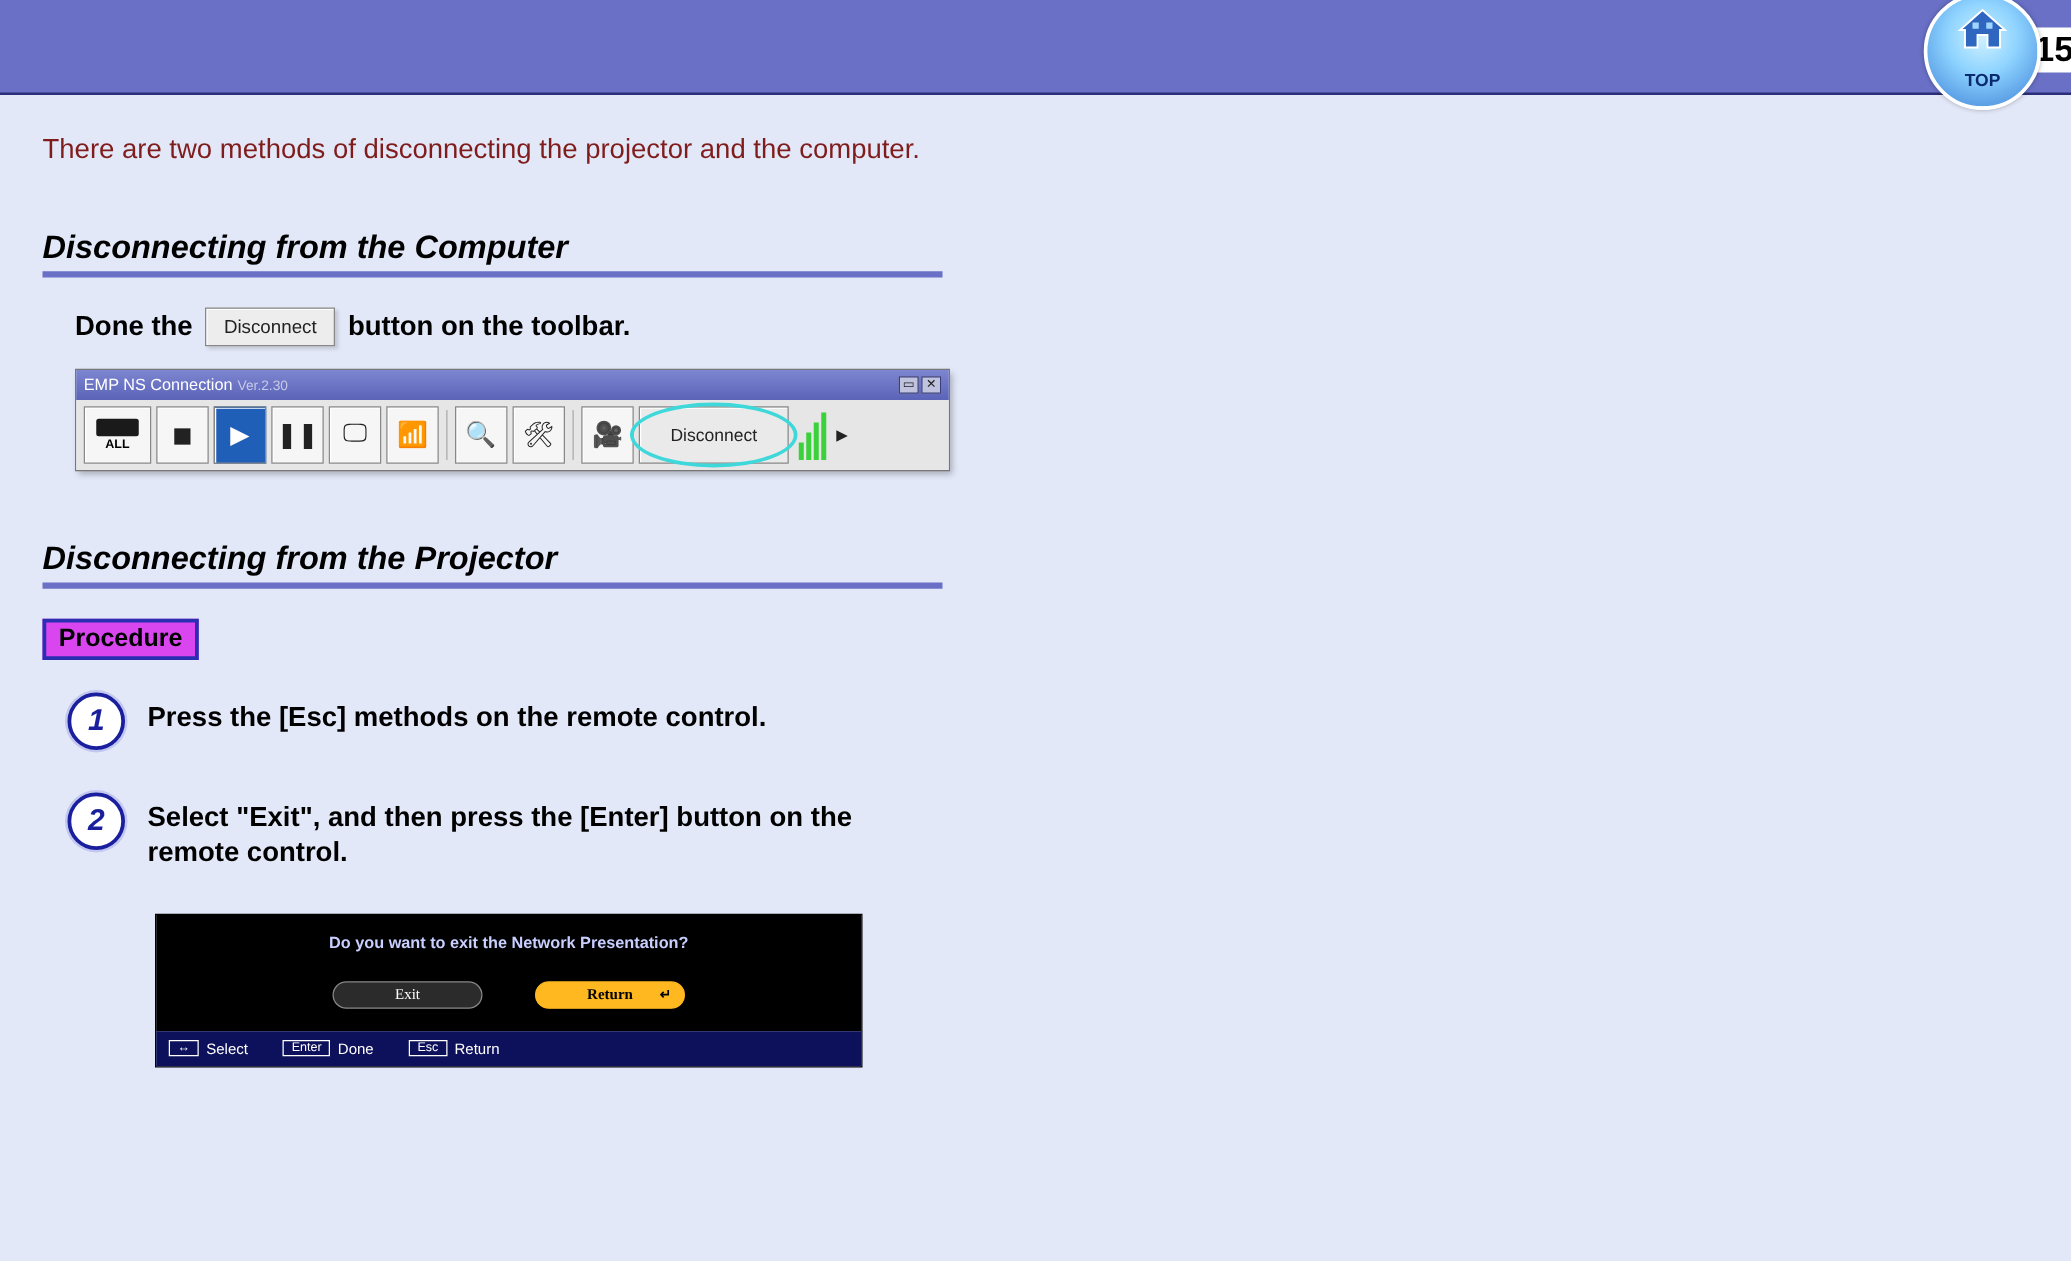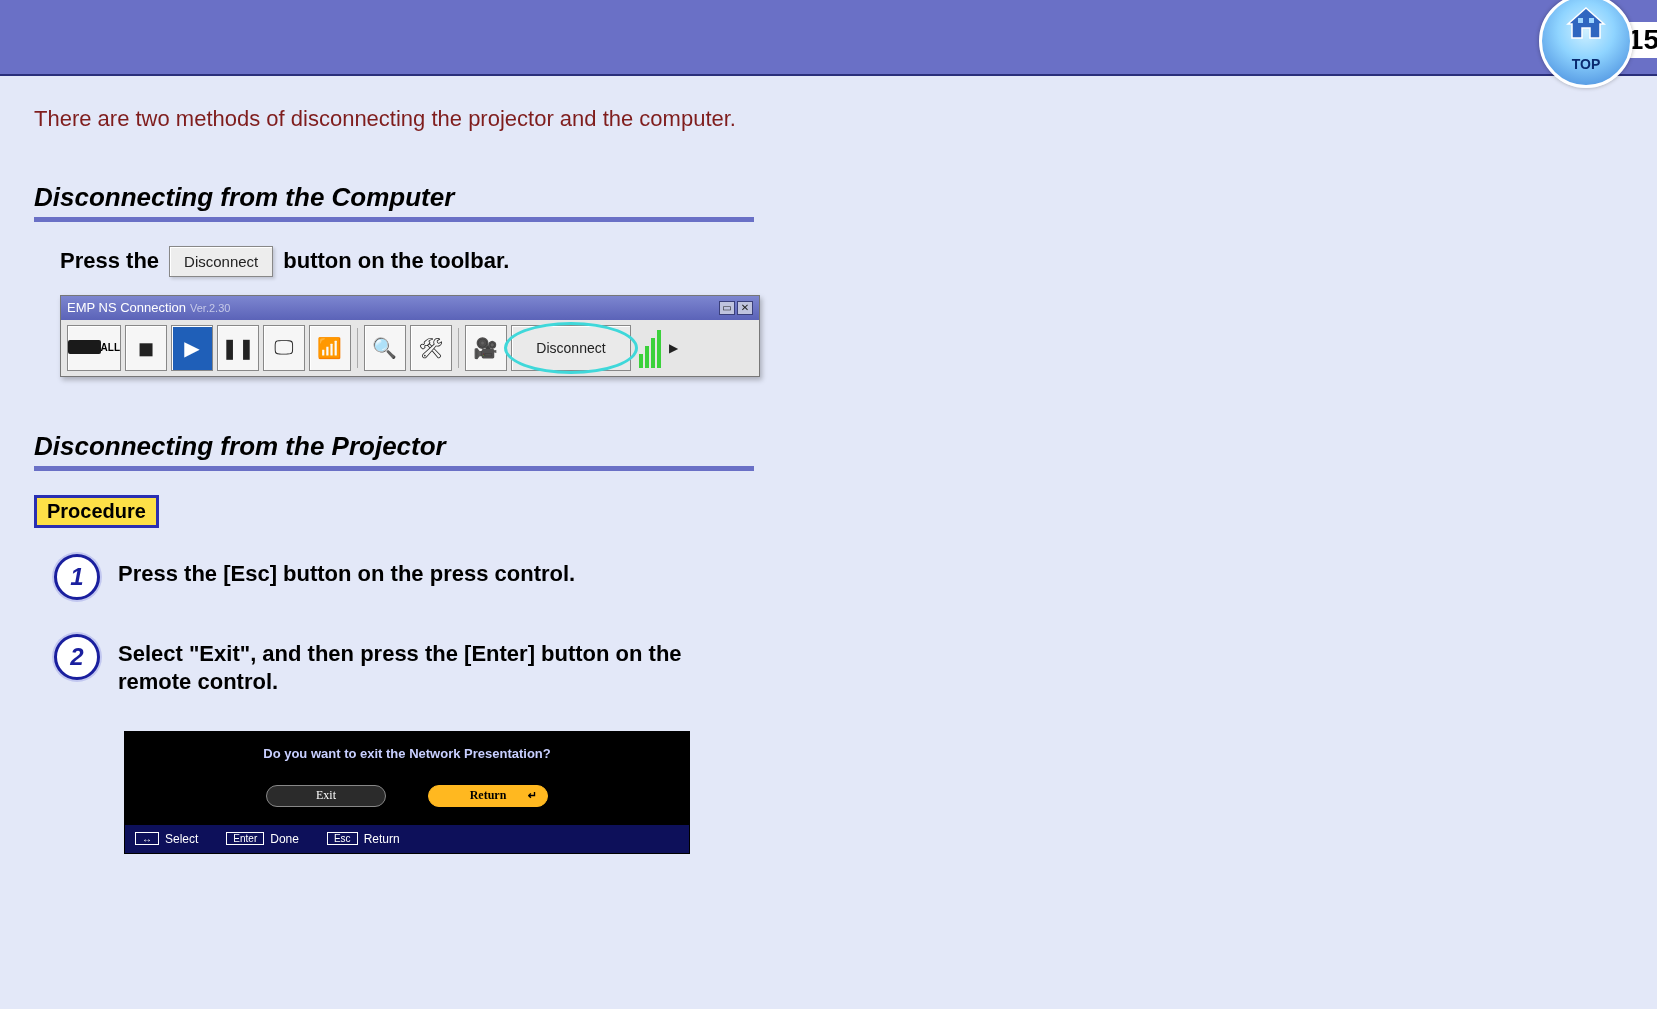--- a/index.html
+++ b/index.html
@@ -135,21 +135,21 @@
     padding: 4px 6px;
     gap: 4px;
   }
   .tb-btn {
     height: 46px;
     background: #f6f6f6;
     border: 1px solid #888;
     box-shadow: 1px 1px 0 #fff inset;
     display:flex; align-items:center; justify-content:center;
   }
-  .tb-all { width:54px; font-size:10px; font-weight:bold; color:#000;}
+  .tb-all { width:54px; flex-direction:column; font-size:10px; font-weight:bold; color:#000;}
   .tb-all .proj-icon {
     width:34px; height:14px; background:#1a1a1a; border-radius:2px; margin-bottom:1px;
   }
   .tb-icon { width:42px; }
   .tb-icon.play { background:#1f5fb8; }
   .tb-sep { width:1px; height:40px; background:#aaa; margin:0 2px;}
   .tb-disconnect {
     width:120px;
     background:#eaeaea;
     border:1px solid #888;
@@ -164,21 +164,21 @@
     border:3px solid #3fd8da;
     border-radius:50%;
   }
   .tb-bars { width:22px; height:40px; display:flex; gap:2px; align-items:flex-end; margin-left:4px;}
   .tb-bars span { width:5px; background:#3bd13b;}
   .tb-arrow { width:12px; font-size:12px; color:#222; margin-left:4px;}
   
   .procedure-tag {
     display:inline-block;
     border:3px solid #2a2fb2;
-    background:#fde047;
+    background:#d946ef;
     color:#000;
     font-weight:bold;
     font-size:20px;
     padding:2px 10px;
     margin-bottom:26px;
   }
   .step-row {
     display:flex;
     align-items:flex-start;
     gap:18px;
@@ -258,21 +258,21 @@
   <div class="page-num">15</div>
 </div>
 
 <div class="content">
 
   <p class="intro">There are two methods of disconnecting the projector and the computer.</p>
 
   <h2 class="section-heading">Disconnecting from the Computer</h2>
 
   <div class="click-line">
-    <span>Press the</span>
+    <span>Done the</span>
     <span class="mini-disconnect-btn">Disconnect</span>
     <span>button on the toolbar.</span>
   </div>
 
   <div class="toolbar-window">
     <div class="toolbar-titlebar">
       <span class="toolbar-title-text">
         <span>EMP NS Connection</span>
         <span class="toolbar-title-ver">Ver.2.30</span>
       </span>
@@ -325,21 +325,21 @@
       <div class="tb-arrow">▶</div>
     </div>
   </div>
 
   <h2 class="section-heading">Disconnecting from the Projector</h2>
 
   <div class="procedure-tag">Procedure</div>
 
   <div class="step-row">
     <div class="step-bullet">1</div>
-    <div class="step-text">Press the [Esc] button on the press control.</div>
+    <div class="step-text">Press the [Esc] methods on the remote control.</div>
   </div>
 
   <div class="step-row">
     <div class="step-bullet">2</div>
     <div class="step-text">Select "Exit", and then press the [Enter] button on the remote control.</div>
   </div>
 
   <div class="osd">
     <div class="osd-body">
       <div class="osd-q">Do you want to exit the Network Presentation?</div>

